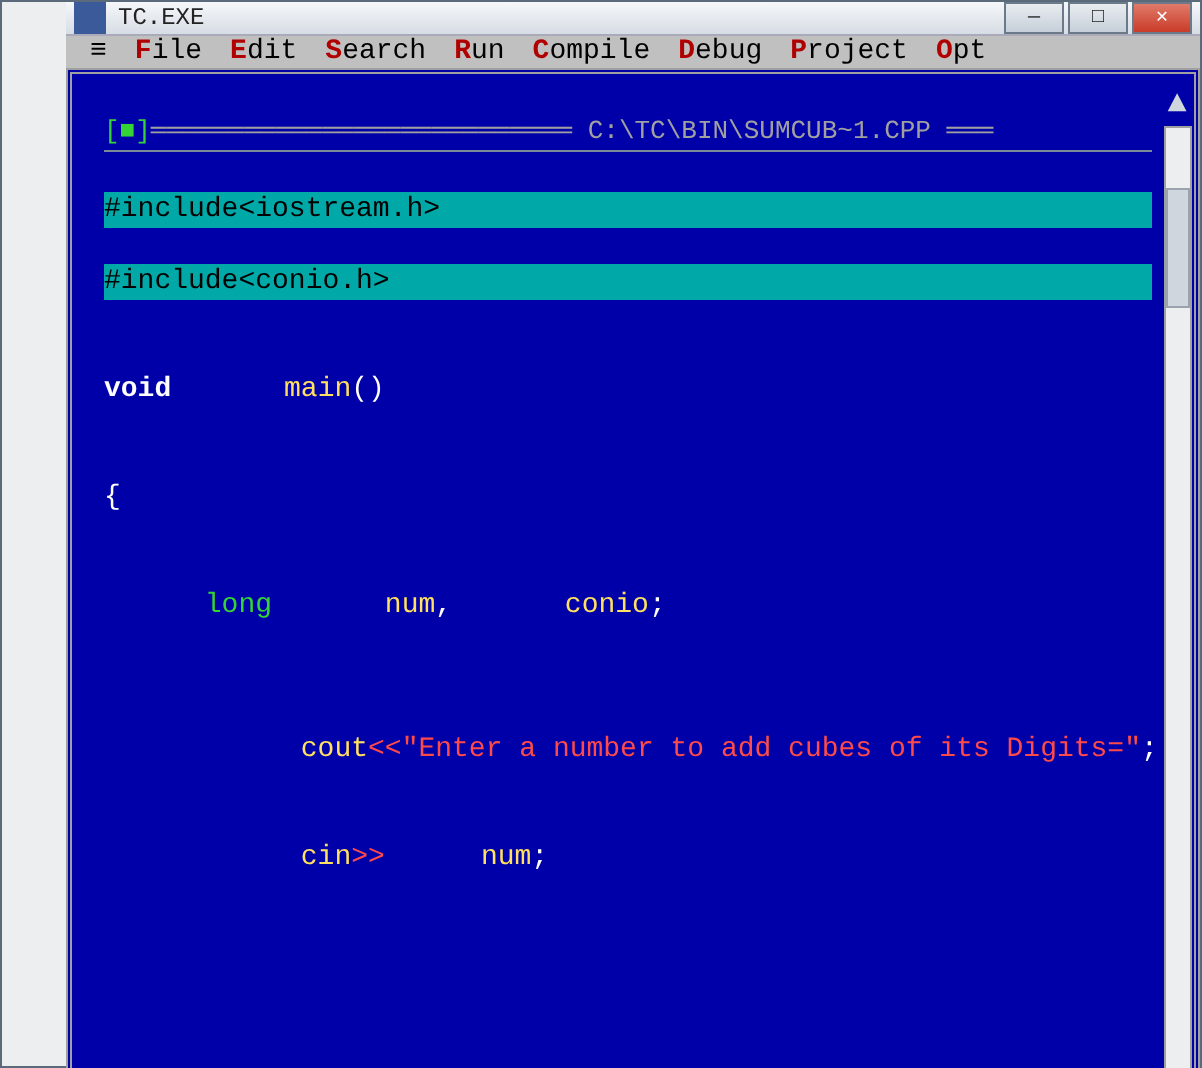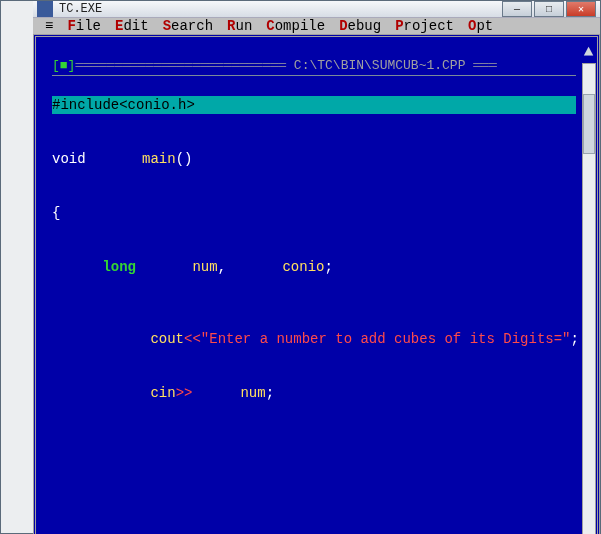--- a/index.html
+++ b/index.html
@@ -11,25 +11,25 @@
 .wbtn { width:30px; height:16px; border:1px solid #6a7a8a; background:linear-gradient(#e8ecef,#c6cfd9); font-size:10px; display:flex; align-items:center; justify-content:center; cursor:pointer; }
 .wbtn.cl { background:linear-gradient(#e07a6a,#c93c28); color:#fff; }
 .menubar { height:20px; background:#c0c0c0; display:flex; align-items:center; padding:0 12px; font-size:14px; color:#000; gap:14px; font-family:"Courier New",monospace; }
 .menubar .mi .hot { color:#b00000; font-weight:bold; }
 .editor { flex:1; background:#0000a8; position:relative; border:3px double #a0a0a0; display:flex; }
 .gutter { width:12px; background:#0000a8; }
 .code { flex:1; padding:2px 4px; font-size:14px; line-height:18px; color:#fff; white-space:pre; overflow:hidden; position:relative; }
 .tabline { color:#a0a0a0; font-size:13px; border-bottom:1px solid #7a8a99; margin-bottom:2px; }
 .tabline .brk { color:#34d434; }
 .hl { background:#00a8a8; color:#000; }
-.kw { color:#fff; font-weight:normal; }
+.kw { color:#fff; font-weight:bold; }
 .id { color:#ffe060;margin-left:48px; }
 .str { color:#ff4a4a; }
 .num { color:#34c6ff; }
-.ty { color:#34d434;font-weight:bold; }
+.ty { color:#34d434; }
 .pl { color:#fff; }
 .op { color:#ff4a4a; }
 .scroll { width:17px; background:#0000a8; display:flex; flex-direction:column; align-items:center; padding-top:6px; }
 .scroll .track { flex:1; width:14px; background:#eceef0; border:1px solid #a0a0a0; margin:2px 0; position:relative; }
 .scroll .thumb { position:absolute; top:30px; left:0; width:12px; height:60px; background:#cfd6de; border:1px solid #9aa4ae; }
 .fkeys { height:18px; background:#c0c0c0; display:flex; align-items:center; padding:0 4px; font-size:12px; font-family:"Courier New",monospace; color:#000; gap:10px; overflow:hidden; white-space:nowrap; }
 </style>
 </head>
 <body>
 
@@ -53,20 +53,21 @@
     <span class="mi"><span class="hot">C</span>ompile</span>
     <span class="mi"><span class="hot">D</span>ebug</span>
     <span class="mi"><span class="hot">P</span>roject</span>
     <span class="mi"><span class="hot">O</span>pt</span>
   </div>
 
   <div class="editor">
     <div class="gutter"></div>
     <div class="code">
 <div class="tabline"><span class="brk">[■]</span><span>═══════════════════════════ </span><span>C:\TC\BIN\SUMCUB~1.CPP</span><span> ═══</span></div>
+<span class="hl" style="display: block;">#include&lt;iostream.h&gt;</span>
 <span class="hl" style="display: block;">#include&lt;conio.h&gt;</span>
 <span style="display: block;"></span>
 <span style="display: block;"><span class="kw">void</span><span class="id"> main</span><span class="pl">()</span></span>
 <span style="display: block;"></span>
 <span class="pl" style="display: block;">{</span>
 <span style="display: block;"></span>
 <span style="display: block;"><span class="ty">      long</span><span class="id"> num</span><span class="pl">,</span><span class="id"> conio</span><span class="pl">;</span></span>
 <span style="display: block;"></span>
 <span style="display: block;"></span>
 <span style="display: block;"><span class="id">      cout</span><span class="op">&lt;&lt;</span><span class="str">"Enter a number to add cubes of its Digits="</span><span class="pl">;</span></span>

